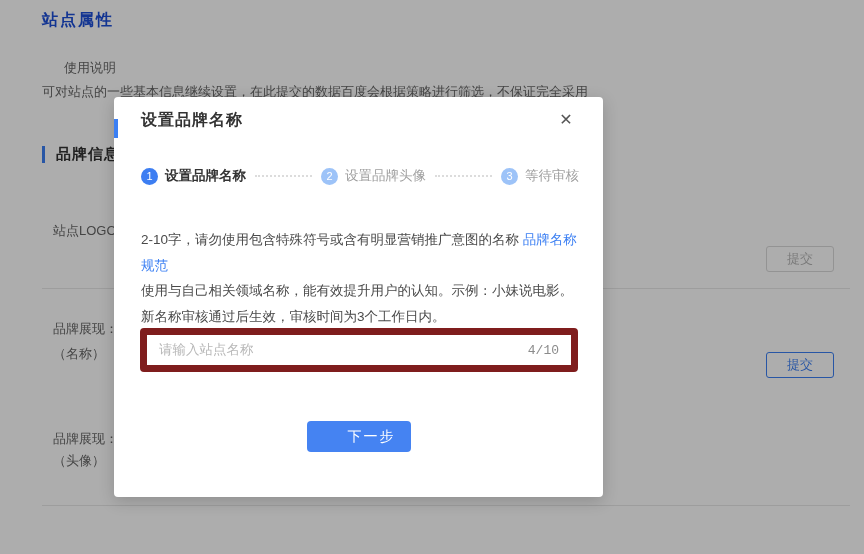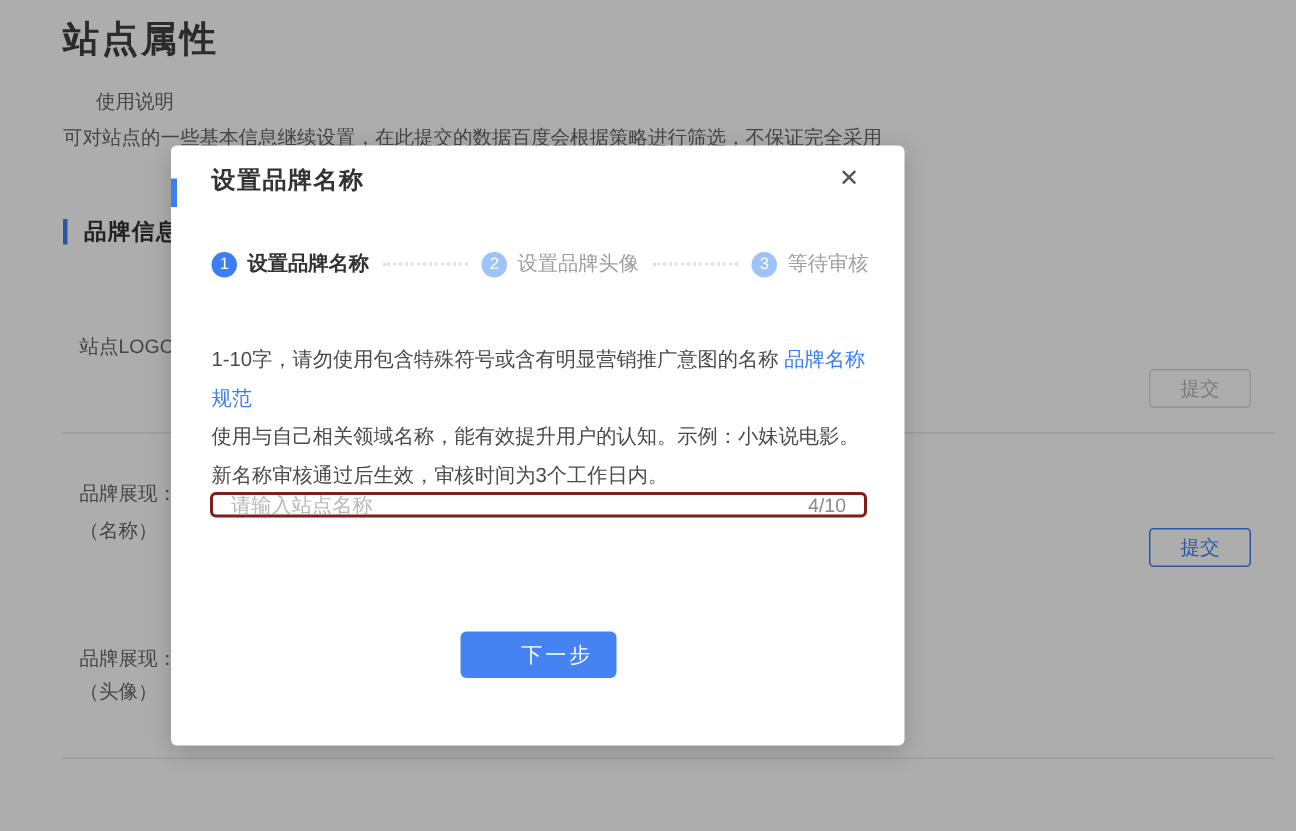--- a/index.html
+++ b/index.html
@@ -5,21 +5,21 @@
   * { margin:0; padding:0; box-sizing:border-box; }
   html,body { width:864px; height:554px; }
   body {
     font-family:"Liberation Sans","DejaVu Sans",sans-serif;
     background:#fff; position:relative; overflow:hidden;
   }
   .stage { position:absolute; inset:0; width:864px; height:554px; }
 
   
   .page { position:absolute; inset:0; background:#fff; }
-  .page-title { position:absolute; left:42px; top:10px; font-size:24px; font-weight:bold; color:#404040; letter-spacing:2px; }
+  .page-title { position:absolute; left:42px; top:10px; font-size:16px; font-weight:bold; color:#1d4ed8; letter-spacing:2px; }
   .usage-label { position:absolute; left:42px; top:59px; font-size:13px; color:#666;margin-left:22px; }
   .usage-desc { position:absolute; left:42px; top:83px; font-size:13px; color:#666; }
   .section-hd { position:absolute; left:42px; top:145px; display:flex; align-items:center; }
   .section-bar { width:3px; height:17px; background:#3b7ff3; margin-right:11px; }
   .section-title { font-size:15px; font-weight:bold; color:#333; letter-spacing:1px; }
   .row-label { position:absolute; left:53px; font-size:13px; color:#666; }
   .lbl-logo { top:222px; }
   .lbl-name1 { top:320px; }
   .lbl-name2 { top:345px; }
   .lbl-av1 { top:430px; }
@@ -59,22 +59,22 @@
   .step-circle.off { background:#9dc3f8; }
   .step-label { margin-left:7px; font-size:13.5px; }
   .step-label.on { color:#333; font-weight:bold; }
   .step-label.off { color:#9e9e9e; }
   .step-conn { flex:1 1 auto; border-top:2px dotted #dcdcdc; margin:0 9px; height:0; }
 
   .desc { position:absolute; left:27px; top:130px; width:440px; font-size:13.5px; color:#4a4a4a; line-height:25.5px; }
   .desc-link { color:#3b7ff3; cursor:pointer; text-decoration:none; }
 
   .name-input-wrap {
-    position:absolute; left:26px; top:231px; width:438px; height:17px;
-    border:2px solid #7f1d1d; border-radius:4px; display:flex; align-items:center; background:#fff;
+    position:absolute; left:26px; top:231px; width:438px; height:44px;
+    border:7px solid #7f1d1d; border-radius:4px; display:flex; align-items:center; background:#fff;font-family:Liberation Mono, monospace;
   }
   .name-input {
     flex:1; border:none; outline:none; height:100%; padding:0 12px; font-size:13.5px; color:#333;
     background:transparent; font-family:inherit;
   }
   .name-input::placeholder { color:#b8b8b8; }
   .char-counter { flex:none; padding-right:12px; font-size:13px; color:#8b8b8b; }
 
   .next-btn {
     position:absolute; left:193px; top:324px; width:104px; height:31px;
@@ -130,21 +130,21 @@
         <span class="step-label off">设置品牌头像</span>
       </div>
       <div class="step-conn"></div>
       <div class="step">
         <span class="step-circle off">3</span>
         <span class="step-label off">等待审核</span>
       </div>
     </div>
 
     <div class="desc">
-      <div><span>1-10字，请勿使用包含特殊符号或含有明显营销推广意图的名称 </span><a class="desc-link">品牌名称规范</a></div>
+      <div><span>2-10字，请勿使用包含特殊符号或含有明显营销推广意图的名称 </span><a class="desc-link">品牌名称规范</a></div>
       <div>使用与自己相关领域名称，能有效提升用户的认知。示例：小妹说电影。</div>
       <div>新名称审核通过后生效，审核时间为3个工作日内。</div>
     </div>
 
     <div class="name-input-wrap">
       <input class="name-input" type="text" placeholder="请输入站点名称" style="">
       <span class="char-counter">4/10</span>
     </div>
 
     <button class="next-btn">下一步</button>

